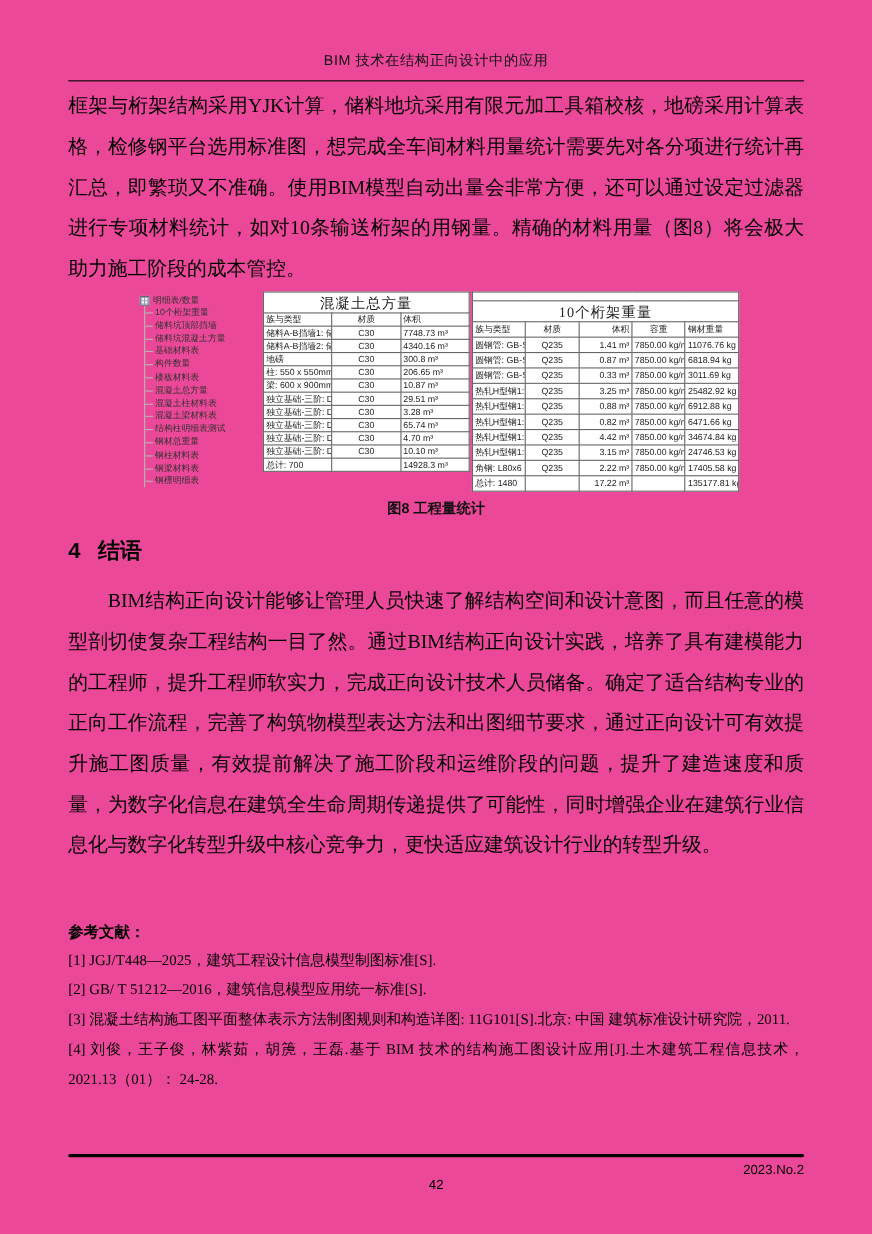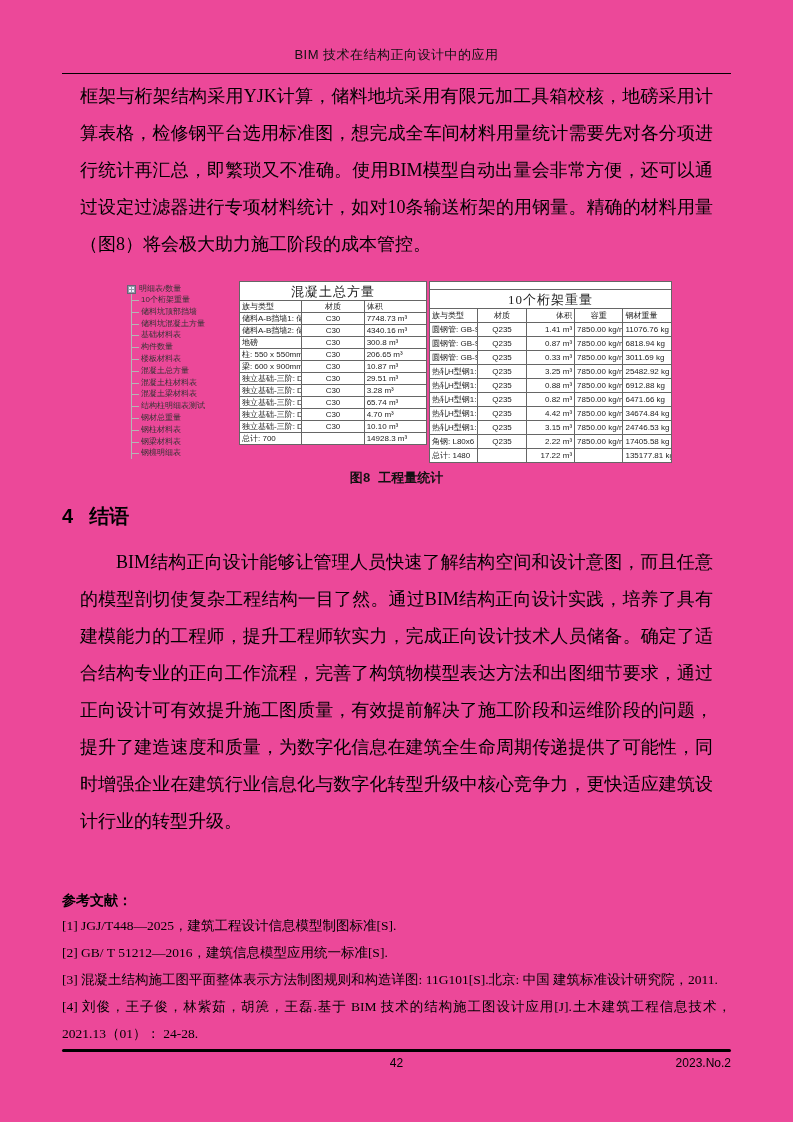--- a/index.html
+++ b/index.html
@@ -4,21 +4,21 @@
 <style>
   html,body{margin:0;padding:0;background:#e8e8e8;}
   .page{position:relative;width:793px;height:1122px;background:#ec4899;margin:0 auto;
         font-family:"Liberation Serif",serif;color:#000;overflow:hidden;box-sizing:border-box;
         padding:0 62px;}
   
   .pg-header{padding-top:46px;border-bottom:1.5px solid #000;padding-bottom:9px;}
   .pg-header-title{text-align:center;font-family:"Liberation Sans",sans-serif;
         font-size:13px;letter-spacing:.5px;color:#111;}
   
-  .para{margin:18px;text-align:justify;font-size:18px;line-height:37px;color:#000;}
+  .para{margin:0;text-align:justify;font-size:18px;line-height:37px;color:#000;}
   .p1{margin-top:4px;}
   .indent{text-indent:2em;}
   
   .figure{margin-top:2px;margin-left:65px;display:flex;align-items:flex-start;}
   .tree{width:108px;flex:0 0 108px;font-family:"Liberation Sans",sans-serif;
         font-size:8px;color:#333;}
   .tree-root{display:flex;align-items:flex-end;gap:3px;height:13px;white-space:nowrap;}
   .tree-icon{display:inline-block;width:9px;height:9px;border:1px solid #667;box-sizing:border-box;
         background-image:linear-gradient(#99a 1px,transparent 1px),linear-gradient(90deg,#99a 1px,transparent 1px);
         background-size:3px 3px;background-color:#eef;}
@@ -40,34 +40,34 @@
   .tbl-concrete td:nth-child(2){width:28px;text-align:center;}
   .tbl-concrete td:nth-child(3){width:48px;text-align:left;}
   .tbl-truss{width:243px;margin-left:2px;}
   .tbl-truss td,.tbl-truss th{height:13px;line-height:13px;}
   .tbl-truss td:nth-child(1){width:86px;text-align:left;}
   .tbl-truss td:nth-child(2){width:28px;text-align:center;}
   .tbl-truss td:nth-child(3){width:34px;text-align:right;}
   .tbl-truss td:nth-child(4){width:47px;text-align:center;}
   .tbl-truss td:nth-child(5){width:42px;text-align:left;}
   
-  .caption{margin-top:6px;text-align:center;font-family:Liberation Mono, monospace;
+  .caption{margin-top:6px;text-align:center;font-family:Liberation Sans, sans-serif;
         font-size:13px;font-weight:bold;color:#111;}
   .sec{margin:16px 0 0 0;font-family:"Liberation Sans",sans-serif;font-size:20px;
         font-weight:bold;color:#000;}
   .sec .sec-t{margin-left:16px;}
   .p2{margin-top:14px;}
   
   .refs{margin-top:48px;font-size:13.5px;line-height:27px;text-align:justify;}
   .refs-h{font-family:"Liberation Sans",sans-serif;font-weight:bold;font-size:14px;line-height:24px;}
   .ref{color:#000;}
   
   .pg-footer{position:absolute;left:62px;right:62px;top:1049px;font-family:"Liberation Sans",sans-serif;font-size:12px;}
   .foot-rule{height:3px;background:#000;border-radius:2px;}
-  .pageno{position:absolute;left:50%;transform:translateX(-50%);top:7px;}
+  .pageno{position:absolute;left:50%;transform:translateX(-50%);top:21px;}
   .issue{position:absolute;right:0;top:7px;}
 </style>
 </head>
 <body>
 
 <div class="page">
 
   <div class="pg-header">
     <div class="pg-header-title">BIM 技术在结构正向设计中的应用</div>
   </div>

